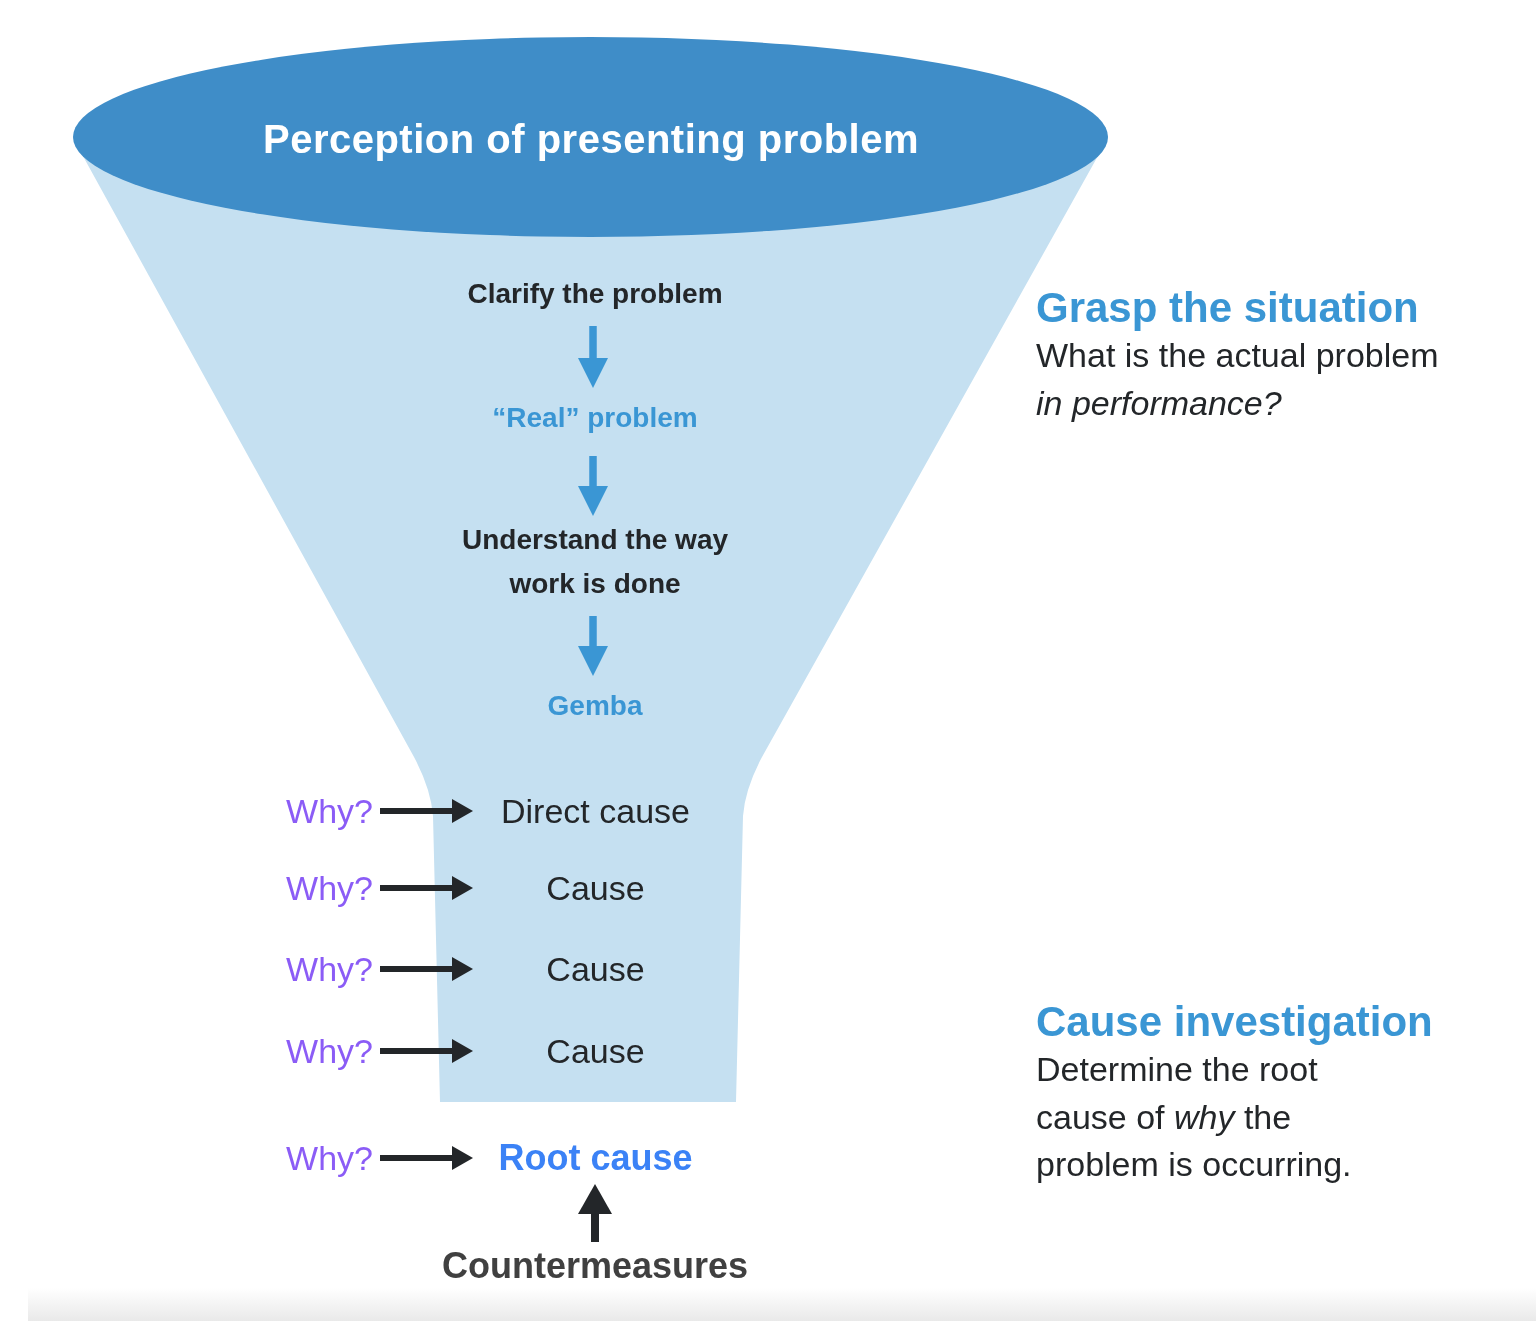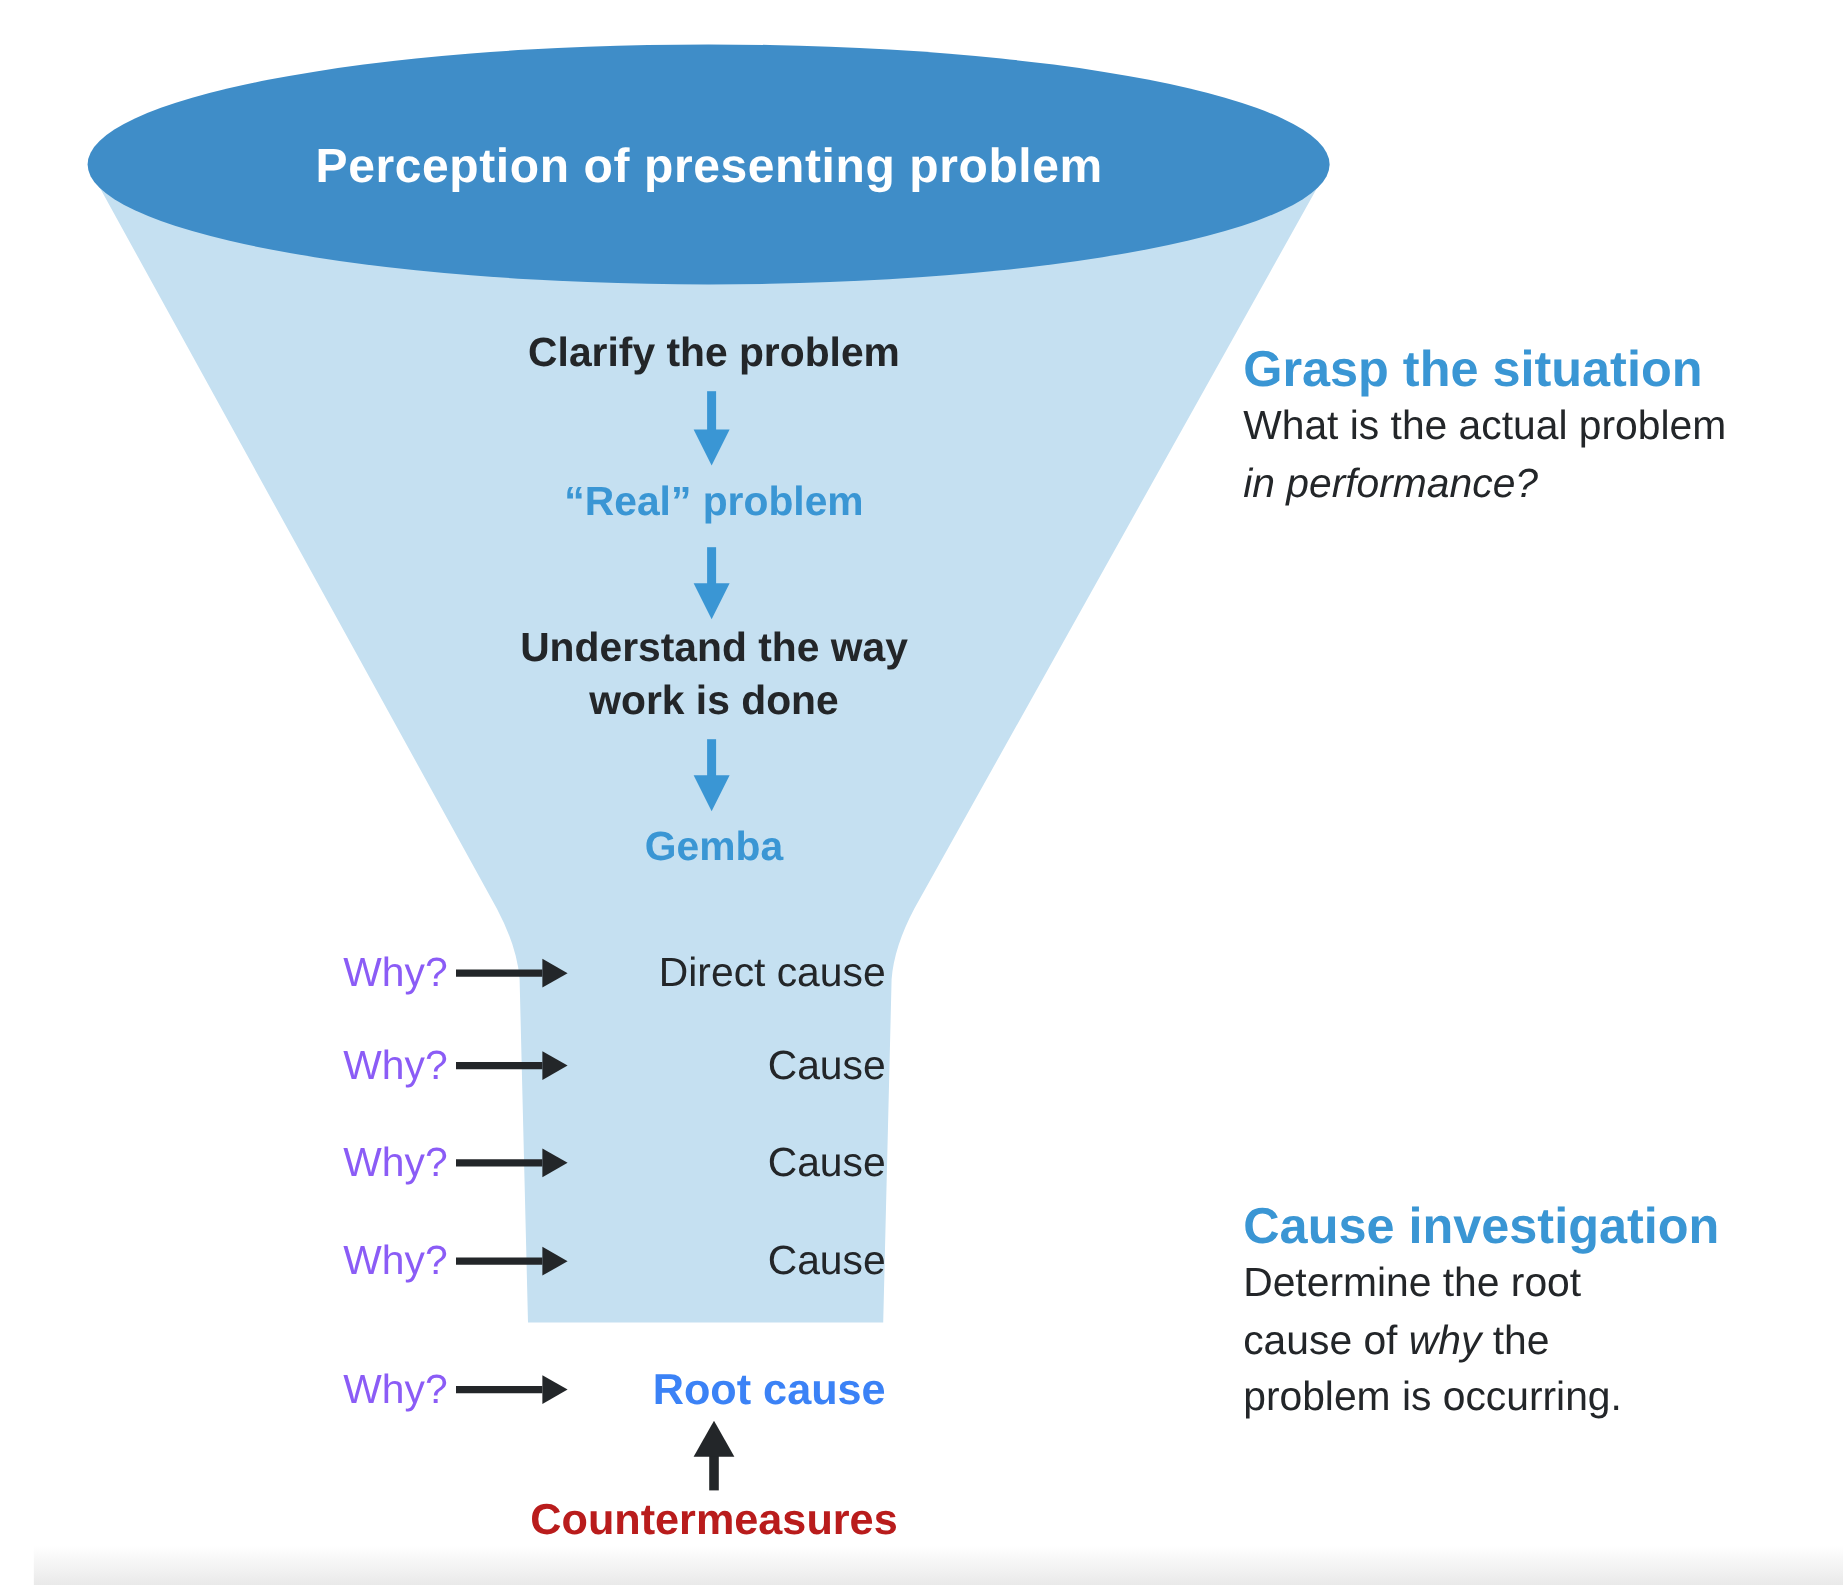--- a/index.html
+++ b/index.html
@@ -19,41 +19,41 @@
   
   .mouth-title {
     left: 63px; top: 110px; width: 1000px;
     font-size: 40px; font-weight: bold; color: #ffffff;
     line-height: 58px; text-align: center; letter-spacing: 0.5px;
   }
 
   
   .step {
     left: 257px; width: 620px;
-    font-size: 34px; font-weight: bold;
+    font-size: 28px; font-weight: bold;
     line-height: 44px; text-align: center;
   }
   .step.dark { color: #232629; }
   .blue-text { color: #3a96d4; }
 
   
   .why-label {
     left: 200px; width: 145px; height: 52px;
     font-size: 34px; line-height: 52px; text-align: right; color: #8b5cf6;
   }
   .cause-label {
     left: 425px; width: 285px; height: 52px;
-    font-size: 34px; line-height: 52px; text-align: right; color: #232629;
+    font-size: 34px; line-height: 52px; text-align: center; color: #232629;
   }
   .cause-label.root { font-weight: bold; color: #3b82f6; font-size: 36px; }
 
   .countermeasures {
     left: 267px; top: 1240px; width: 600px;
     font-size: 36px; font-weight: bold; line-height: 52px;
-    text-align: center; color: #b91c1c;
+    text-align: center; color: #404040;
   }
 
   
   .section { left: 1008px; width: 524px; }
   .sec-title {
     font-size: 42px; font-weight: bold; color: #3a96d4; line-height: 48px;
   }
   .sec-line { font-size: 34px; line-height: 47.5px; color: #232629; }
   .sec-line .em { font-style: italic; }
 

